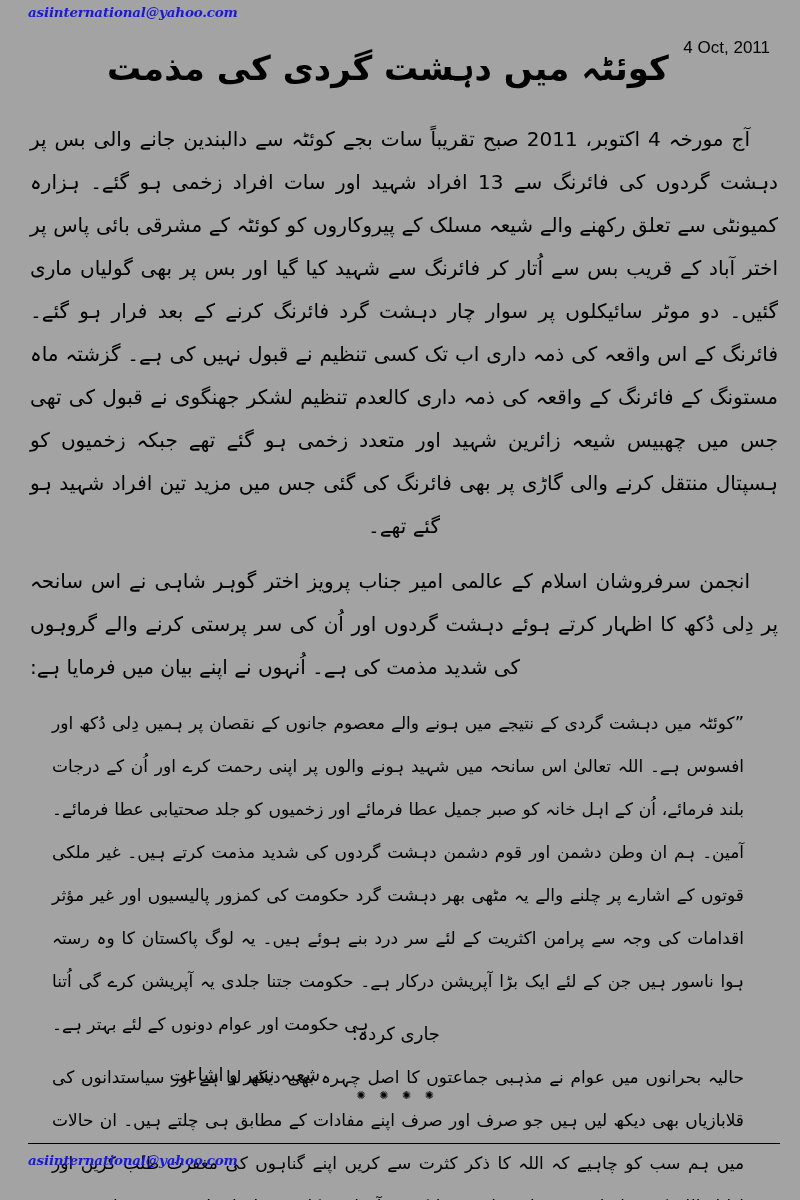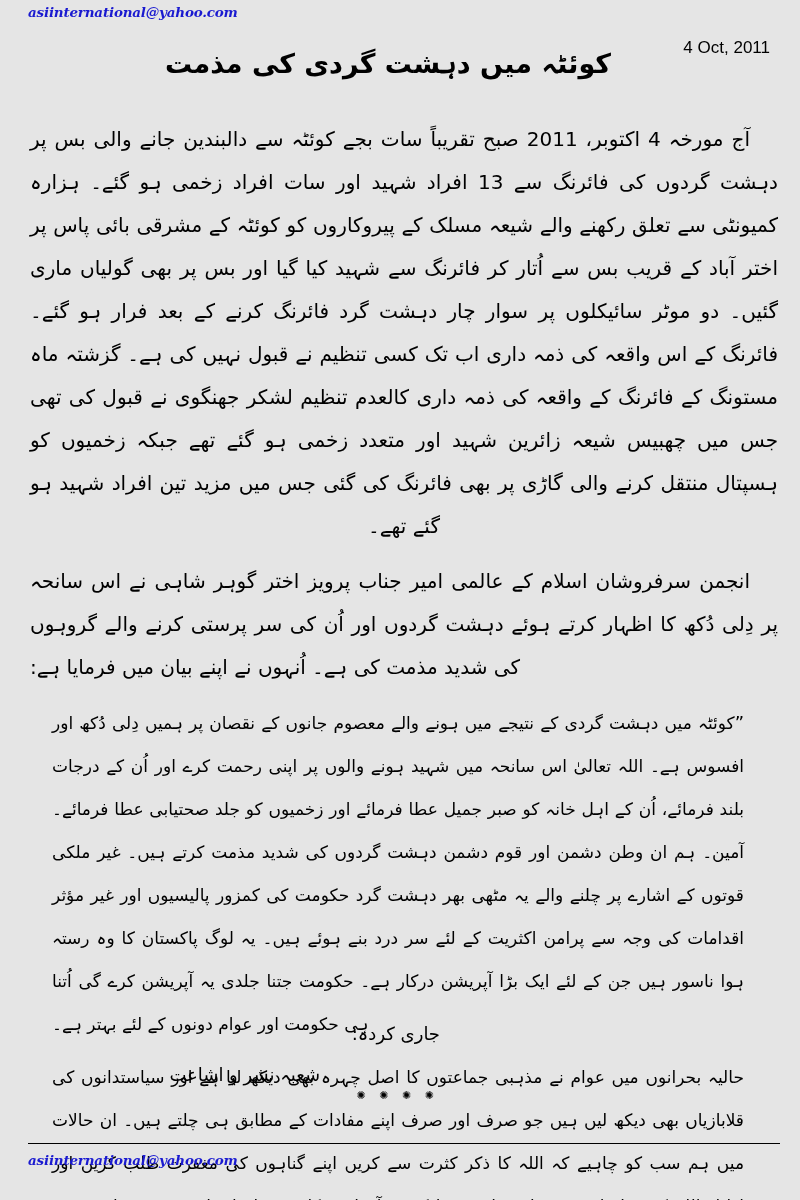--- a/index.html
+++ b/index.html
@@ -13,21 +13,21 @@
     height: 1200px;
     position: relative;
     overflow: hidden;
     font-family: "DejaVu Sans", sans-serif;
     color: #000000;
   }
 
   .page {
     position: absolute;
     inset: 0;
-    background: #e5e5e5;
+    background: #a3a3a3;
   }
 
   
   .header {
     position: absolute;
     top: 0;
     left: 0;
     right: 0;
     height: 112px;
   }
@@ -67,21 +67,21 @@
     white-space: nowrap;
   }
   .hdr-title {
     position: absolute;
     top: 48px;
     left: 0;
     right: 0;
     text-align: center;
     direction: rtl;
     font-family: "DejaVu Sans", sans-serif;
-    font-size: 27px;
+    font-size: 34px;
     font-weight: bold;
     color: #000;
     padding-right: 24px;
     box-sizing: border-box;
   }
 
   
   .content {
     position: absolute;
     top: 118px;

